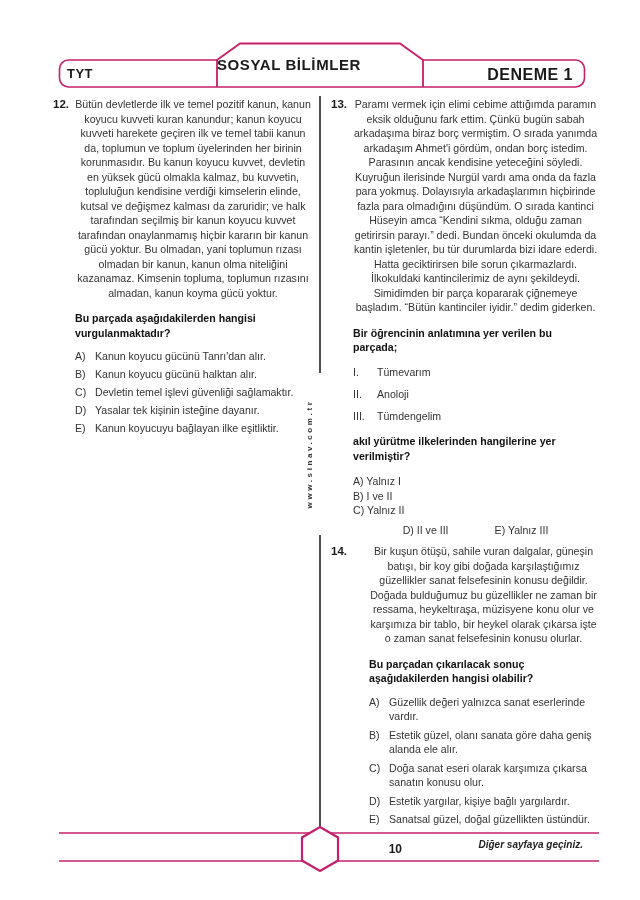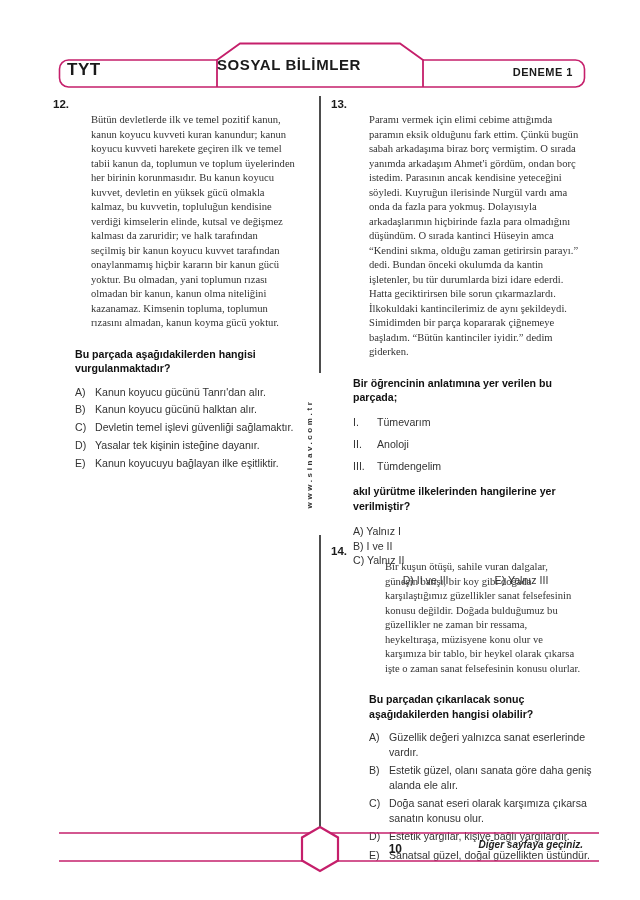--- a/index.html
+++ b/index.html
@@ -7,41 +7,41 @@
     position:relative;
     width:640px;height:900px;
     background:#ffffff;
     font-family:"Liberation Sans","DejaVu Sans",sans-serif;
     color:#333;
     overflow:hidden;
   }
   
   .hdr-svg{position:absolute;left:0;top:0;}
   .hdr-label{position:absolute;font-weight:bold;color:#1a1a1a;letter-spacing:.5px;}
-  .hdr-left{left:67px;top:60px;font-size:17px;}
+  .hdr-left{left:67px;top:66px;font-size:13px;}
   .hdr-center{left:217px;top:56px;width:202px;text-align:left;font-size:15px;letter-spacing:.6px;}
-  .hdr-right{right:67px;top:66px;font-size:11px;}
+  .hdr-right{right:67px;top:66px;font-size:16px;}
   
   .divider{position:absolute;left:319px;width:2px;background:#4d4d4d;}
   .divider.top{top:96px;height:277px;}
   .divider.bottom{top:535px;height:293px;}
   .watermark{
     position:absolute;left:231px;top:448px;width:160px;height:12px;
     transform:rotate(-90deg);
     font-size:8px;font-weight:bold;letter-spacing:2.6px;
     color:#333;text-align:center;white-space:nowrap;
   }
   
   .question{position:absolute;display:flex;font-size:10.6px;line-height:14.5px;}
   .q12{left:53px;top:97px;width:258px;}
   .q13{left:331px;top:97px;width:267px;}
   .q14{left:331px;top:544px;width:267px;gap:16px;}
   .qnum{flex:none;width:22px;font-weight:bold;font-size:11.5px;color:#1a1a1a;}
   .qbody{flex:1;min-width:0;}
-  .passage{margin:16px;text-align:left;font-family:Liberation Serif, serif;}
+  .passage{margin:0;text-align:center;}
   .stem{margin:11px 0 9px 0;font-weight:bold;color:#111;}
   .opt{display:flex;margin-bottom:3.4px;}
   .opt .letter{flex:none;width:20px;}
   .opt .text{flex:1;}
   .q14 .opt{margin-bottom:4px;}
   .roman-list{margin-top:10px;}
   .roman{display:flex;margin-bottom:7.5px;}
   .roman .numeral{flex:none;width:24px;}
   .answer-row1{display:flex;justify-content:space-between;margin-top:11px;flex-direction:column;}
   .answer-row2{display:flex;justify-content:center;gap:46px;margin-top:5px;}

